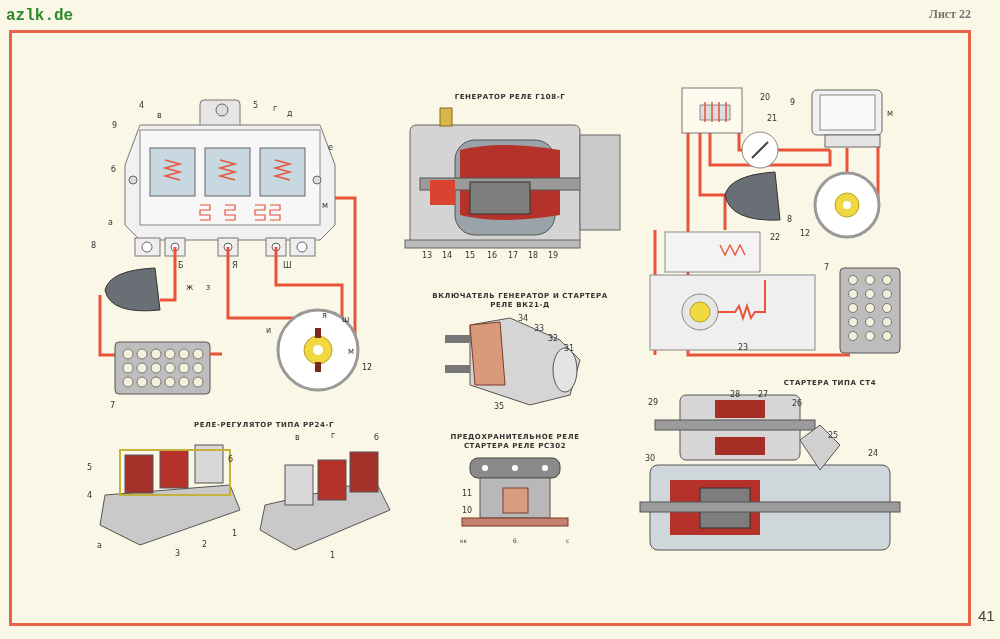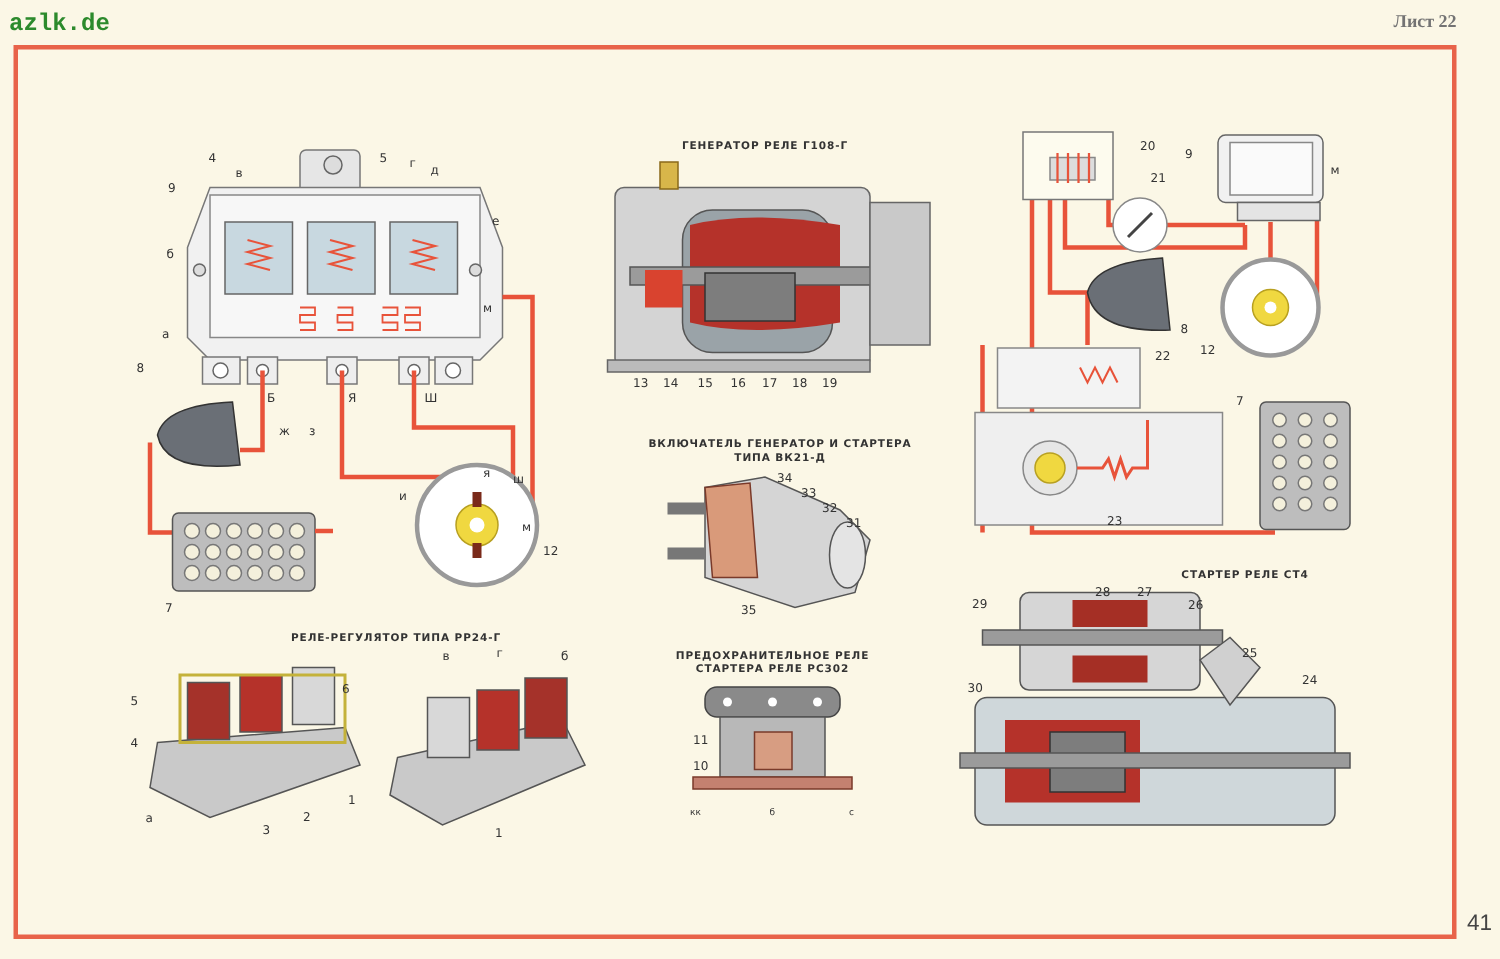--- a/index.html
+++ b/index.html
@@ -15,25 +15,25 @@
 </head>
 <body>
 
 <div class="site">azlk.de</div>
 <div class="sheet">Лист 22</div>
 <div class="frame"></div>
 <div class="pagenum">41</div>
 
 <div class="caption" style="left:440px;top:93px;width:140px;">ГЕНЕРАТОР РЕЛЕ Г108-Г</div>
 <div class="caption" style="left:430px;top:292px;width:180px;">ВКЛЮЧАТЕЛЬ ГЕНЕРАТОР И СТАРТЕРА</div>
-<div class="caption" style="left:430px;top:301px;width:180px;">ТИПА ВК21-Д</div>
+<div class="caption" style="left:430px;top:301px;width:180px;">РЕЛЕ ВК21-Д</div>
 <div class="caption" style="left:170px;top:421px;width:150px;margin-left:19px;">РЕЛЕ-РЕГУЛЯТОР ТИПА РР24-Г</div>
 <div class="caption" style="left:445px;top:433px;width:140px;">ПРЕДОХРАНИТЕЛЬНОЕ РЕЛЕ</div>
 <div class="caption" style="left:445px;top:442px;width:140px;">СТАРТЕРА РЕЛЕ РС302</div>
-<div class="caption" style="left:780px;top:379px;width:100px;">СТАРТЕР РЕЛЕ СТ4</div>
+<div class="caption" style="left:780px;top:379px;width:100px;">СТАРТЕРА ТИПА СТ4</div>
 
 <svg class="art" width="1000" height="639">
 
   <g>
     <rect x="200" y="100" width="40" height="30" rx="4" fill="#e6e6e6" stroke="#777"></rect>
     <circle cx="222" cy="110" r="6" fill="#ddd" stroke="#666"></circle>
     <polygon points="125,165 140,125 320,125 335,165 335,225 320,240 140,240 125,225" fill="#f1f1f1" stroke="#777"></polygon>
     <rect x="140" y="130" width="180" height="95" fill="#f7f7f7" stroke="#888"></rect>
     <rect x="150" y="148" width="45" height="48" fill="#c8d8e0" stroke="#666"></rect>
     <rect x="205" y="148" width="45" height="48" fill="#c8d8e0" stroke="#666"></rect>

